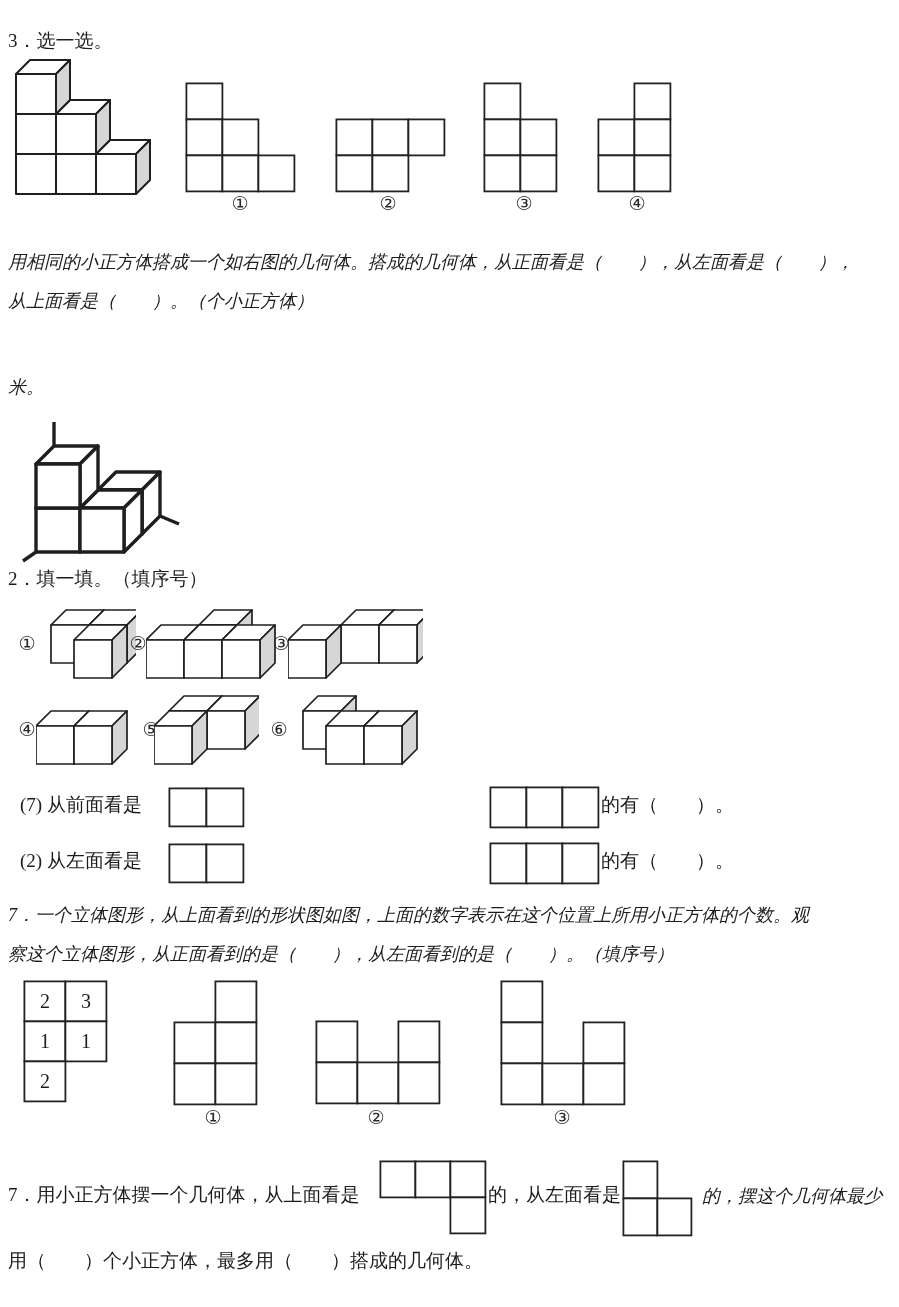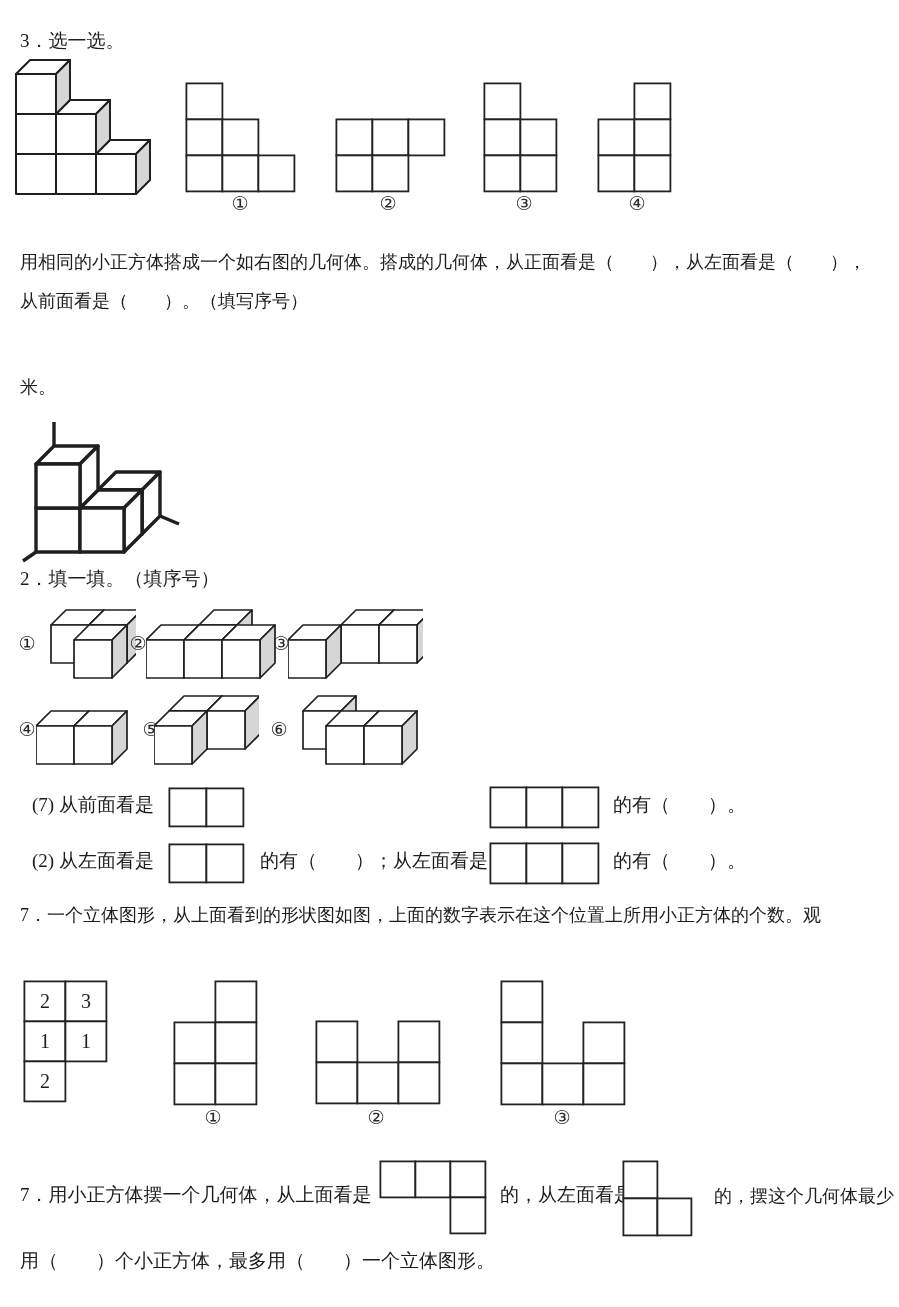--- a/index.html
+++ b/index.html
@@ -1,19 +1,19 @@
 <!DOCTYPE html>
 <html><head>
 <meta charset="utf-8">
 <style>
   html,body{margin:0;padding:0;background:#ffffff;}
   #page{position:relative;width:899px;height:1307px;background:#ffffff;overflow:hidden;
         font-family:"Liberation Serif","DejaVu Serif",serif;color:#1c1c1c;}
-  .txt{position:absolute;white-space:nowrap;line-height:1.35;margin-left:12px;}
-  .t18{font-size:18px;}
+  .txt{position:absolute;white-space:nowrap;line-height:1.35;}
+  .t18{font-size:18px;font-style:italic;}
   .t19{font-size:19px;}
   .fig{position:absolute;}
   .lbl{position:absolute;font-family:"DejaVu Sans","Liberation Sans",sans-serif;
        font-size:19px;color:#2a2a2a;text-align:center;line-height:1.2;}
 </style>
 </head>
 <body>
 
 <div id="page">
 
@@ -68,21 +68,21 @@
         <rect x="1.4" y="73.4" width="36" height="36" fill="#ffffff" stroke="#222222" stroke-width="1.8"></rect>
         <rect x="37.4" y="73.4" width="36" height="36" fill="#ffffff" stroke="#222222" stroke-width="1.8"></rect>
       </svg></div>
 
   <span class="lbl" style="left:228px;top:192px;width:24px">①</span>
   <span class="lbl" style="left:376px;top:192px;width:24px">②</span>
   <span class="lbl" style="left:512px;top:192px;width:24px">③</span>
   <span class="lbl" style="left:625px;top:192px;width:24px">④</span>
 
   <span class="txt t18" style="left:8px;top:250px">用相同的小正方体搭成一个如右图的几何体。搭成的几何体，从正面看是（　　），从左面看是（　　），</span>
-  <span class="txt t18" style="left:8px;top:289px">从前面看是（　　）。（填写序号）</span>
+  <span class="txt t18" style="left:8px;top:289px">从上面看是（　　）。（个小正方体）</span>
 
   <span class="txt t18" style="left:8px;top:375px">米。</span>
   <div class="fig" style="left:22px;top:418px"><svg width="162" height="150">
         <polygon points="76,72 94,54 138,54 120,72" fill="#ffffff" stroke="#1f1f1f" stroke-width="3.4" stroke-linejoin="round"></polygon>
         <polygon points="120,72 138,54 138,98 120,116" fill="#ffffff" stroke="#1f1f1f" stroke-width="3.4" stroke-linejoin="round"></polygon>
         <rect x="76" y="72" width="44" height="44" fill="#ffffff" stroke="#1f1f1f" stroke-width="3.4" stroke-linejoin="round"></rect>
         <polygon points="14,90 32,72 76,72 58,90" fill="#ffffff" stroke="#1f1f1f" stroke-width="3.4" stroke-linejoin="round"></polygon>
         <polygon points="58,90 76,72 76,116 58,134" fill="#ffffff" stroke="#1f1f1f" stroke-width="3.4" stroke-linejoin="round"></polygon>
         <rect x="14" y="90" width="44" height="44" fill="#ffffff" stroke="#1f1f1f" stroke-width="3.4" stroke-linejoin="round"></rect>
         <polygon points="58,90 76,72 120,72 102,90" fill="#ffffff" stroke="#1f1f1f" stroke-width="3.4" stroke-linejoin="round"></polygon>
@@ -182,29 +182,29 @@
         <rect x="37.4" y="1.4" width="36" height="40" fill="#ffffff" stroke="#222222" stroke-width="1.8"></rect>
         <rect x="73.4" y="1.4" width="36" height="40" fill="#ffffff" stroke="#222222" stroke-width="1.8"></rect>
       </svg></div>
   <span class="txt t19" style="left:601px;top:792px">的有（　　）。</span>
 
   <span class="txt t19" style="left:20px;top:848px">(2) 从左面看是</span>
   <div class="fig" style="left:168px;top:843px"><svg width="76.8" height="40.8">
         <rect x="1.4" y="1.4" width="37" height="38" fill="#ffffff" stroke="#222222" stroke-width="1.8"></rect>
         <rect x="38.4" y="1.4" width="37" height="38" fill="#ffffff" stroke="#222222" stroke-width="1.8"></rect>
       </svg></div>
-  <span class="txt t19" style="left:248px;top:848px">的有（　　）；从左面看是</span>
   <div class="fig" style="left:489px;top:842px"><svg width="110.8" height="42.8">
         <rect x="1.4" y="1.4" width="36" height="40" fill="#ffffff" stroke="#222222" stroke-width="1.8"></rect>
         <rect x="37.4" y="1.4" width="36" height="40" fill="#ffffff" stroke="#222222" stroke-width="1.8"></rect>
         <rect x="73.4" y="1.4" width="36" height="40" fill="#ffffff" stroke="#222222" stroke-width="1.8"></rect>
       </svg></div>
   <span class="txt t19" style="left:601px;top:848px">的有（　　）。</span>
 
   <span class="txt t18" style="left:8px;top:903px">7．一个立体图形，从上面看到的形状图如图，上面的数字表示在这个位置上所用小正方体的个数。观</span>
+  <span class="txt t18" style="left:8px;top:942px">察这个立体图形，从正面看到的是（　　），从左面看到的是（　　）。（填序号）</span>
 
   <div class="fig" style="left:23px;top:980px"><svg width="84.8" height="122.8">
         <rect x="1.4" y="1.4" width="41" height="40" fill="#ffffff" stroke="#222222" stroke-width="1.8"></rect>
         <text x="16.98" y="28.4" font-family="&quot;Liberation Serif&quot;,&quot;DejaVu Serif&quot;,serif" font-size="20" fill="#1c1c1c">2</text>
         <rect x="42.4" y="1.4" width="41" height="40" fill="#ffffff" stroke="#222222" stroke-width="1.8"></rect>
         <text x="57.98" y="28.4" font-family="&quot;Liberation Serif&quot;,&quot;DejaVu Serif&quot;,serif" font-size="20" fill="#1c1c1c">3</text>
         <rect x="1.4" y="41.4" width="41" height="40" fill="#ffffff" stroke="#222222" stroke-width="1.8"></rect>
         <text x="16.98" y="68.4" font-family="&quot;Liberation Serif&quot;,&quot;DejaVu Serif&quot;,serif" font-size="20" fill="#1c1c1c">1</text>
         <rect x="42.4" y="41.4" width="41" height="40" fill="#ffffff" stroke="#222222" stroke-width="1.8"></rect>
         <text x="57.98" y="68.4" font-family="&quot;Liberation Serif&quot;,&quot;DejaVu Serif&quot;,serif" font-size="20" fill="#1c1c1c">1</text>
@@ -245,15 +245,15 @@
         <rect x="71.4" y="1.4" width="35" height="36" fill="#ffffff" stroke="#222222" stroke-width="1.8"></rect>
         <rect x="71.4" y="37.4" width="35" height="36" fill="#ffffff" stroke="#222222" stroke-width="1.8"></rect>
       </svg></div>
   <span class="txt t19" style="left:488px;top:1182px">的，从左面看是</span>
   <div class="fig" style="left:622px;top:1160px"><svg width="70.8" height="76.8">
         <rect x="1.4" y="1.4" width="34" height="37" fill="#ffffff" stroke="#222222" stroke-width="1.8"></rect>
         <rect x="1.4" y="38.4" width="34" height="37" fill="#ffffff" stroke="#222222" stroke-width="1.8"></rect>
         <rect x="35.4" y="38.4" width="34" height="37" fill="#ffffff" stroke="#222222" stroke-width="1.8"></rect>
       </svg></div>
   <span class="txt t18" style="left:702px;top:1184px">的，摆这个几何体最少</span>
-  <span class="txt t19" style="left:8px;top:1248px">用（　　）个小正方体，最多用（　　）一个立体图形。</span>
+  <span class="txt t19" style="left:8px;top:1248px">用（　　）个小正方体，最多用（　　）搭成的几何体。</span>
 
 </div>
 
 </body></html>

